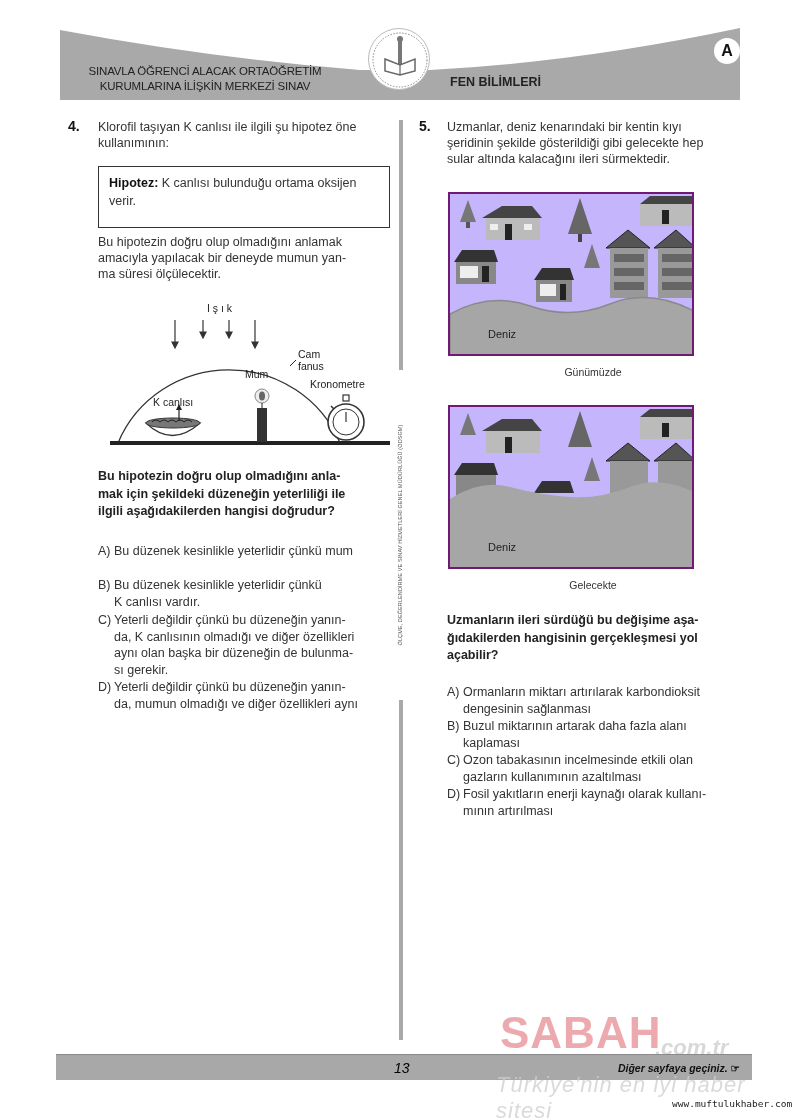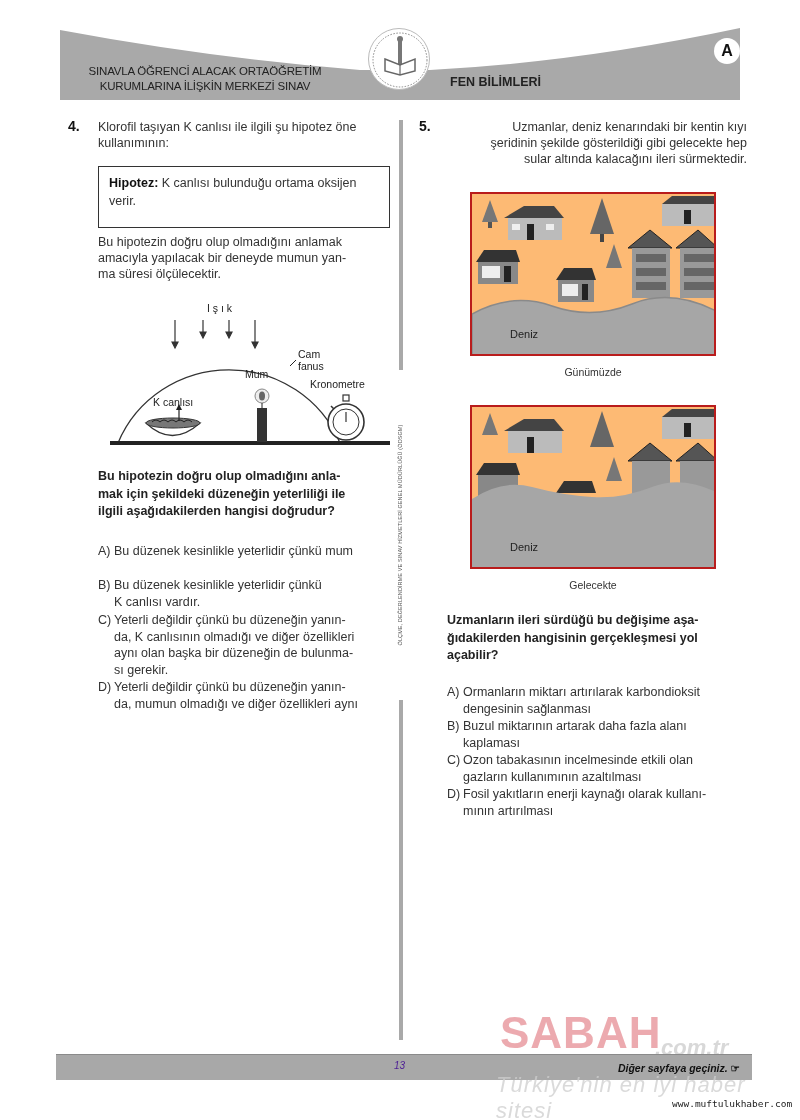--- a/index.html
+++ b/index.html
@@ -33,26 +33,26 @@
   .bold-q { font-weight: bold; color: #222; line-height: 17.5px; }
   .opt { position: absolute; font-size: 12.5px; line-height: 16.5px; color: #333; }
   .opt .lbl { position: absolute; left: 0; top: 0; }
   .opt .txt { display: block; padding-left: 16px; }
 
   
   #q4-diagram { position: absolute; left: 110px; top: 298px; }
   .dlabel { position: absolute; font-size: 10.5px; color: #222; }
 
   
-  .scene { position: absolute; left: 470px; width: 246px; height: 164px; border: 2px solid #b91c1c; background: #fdba74; overflow: hidden; }
+  .scene { position: absolute; left: 448px; width: 246px; height: 164px; border: 2px solid #701a75; background: #c4b5fd; overflow: hidden; }
   .caption { position: absolute; font-size: 10.5px; color: #333; width: 246px; left: 470px; text-align: center; }
 
   
   #footer { position: absolute; left: 56px; top: 1054px; width: 696px; height: 26px; background: #a8a8a8; border-top: 1px solid #8a8a8a; }
-  .page-num { position: absolute; left: 338px; top: 5px; font-size: 10px; color: #4c1d95; font-style: italic; }
+  .page-num { position: absolute; left: 338px; top: 5px; font-size: 14px; color: #000000; font-style: italic; }
   .next-page { position: absolute; right: 12px; top: 7px; font-size: 10.5px; font-weight: bold; font-style: italic; color: #111; }
 
   
   .wm-sabah { position: absolute; left: 500px; top: 1008px; font-size: 44px; font-weight: bold; color: rgba(220,100,110,0.55); letter-spacing: 1px; }
   .wm-comtr { position: absolute; left: 655px; top: 1035px; font-size: 22px; font-weight: bold; font-style: italic; color: rgba(200,200,200,0.7); }
   .wm-slogan { position: absolute; left: 452px; top: 1072px; font-size: 22px; font-style: italic; color: rgba(205,205,205,0.75); letter-spacing: 1px; margin-left: 44px; }
   .wm-site { position: absolute; left: 672px; top: 1098px; font-family: "DejaVu Sans Mono", monospace; font-size: 9.5px; color: #222; }
 </style>
 </head>
 <body>
@@ -176,21 +176,21 @@
   <span class="txt">aynı olan başka bir düzeneğin de bulunma-</span>
   <span class="txt">sı gerekir.</span>
 </div>
 <div class="opt" style="left:98px; top:679px; width:300px;">
   <span class="lbl">D)</span>
   <span class="txt">Yeterli değildir çünkü bu düzeneğin yanın-</span>
   <span class="txt">da, mumun olmadığı ve diğer özellikleri aynı</span>
 </div>
 
 <div class="qnum" style="left:419px; top:118px;">5.</div>
-<div class="q" style="left:447px; top:119px; width:300px;text-align:right;">
+<div class="q" style="left:447px; top:119px; width:300px;">
   <div>Uzmanlar, deniz kenarındaki bir kentin kıyı</div>
   <div>şeridinin şekilde gösterildiği gibi gelecekte hep</div>
   <div>sular altında kalacağını ileri sürmektedir.</div>
 </div>
 
 <div class="scene" style="top:192px;">
   <svg width="246" height="164" viewBox="0 0 246 164">
     <g fill="#777">
         <path d="M18,6 L10,28 L26,28 Z"></path>
         <rect x="16" y="28" width="4" height="6" fill="#555"></rect>

